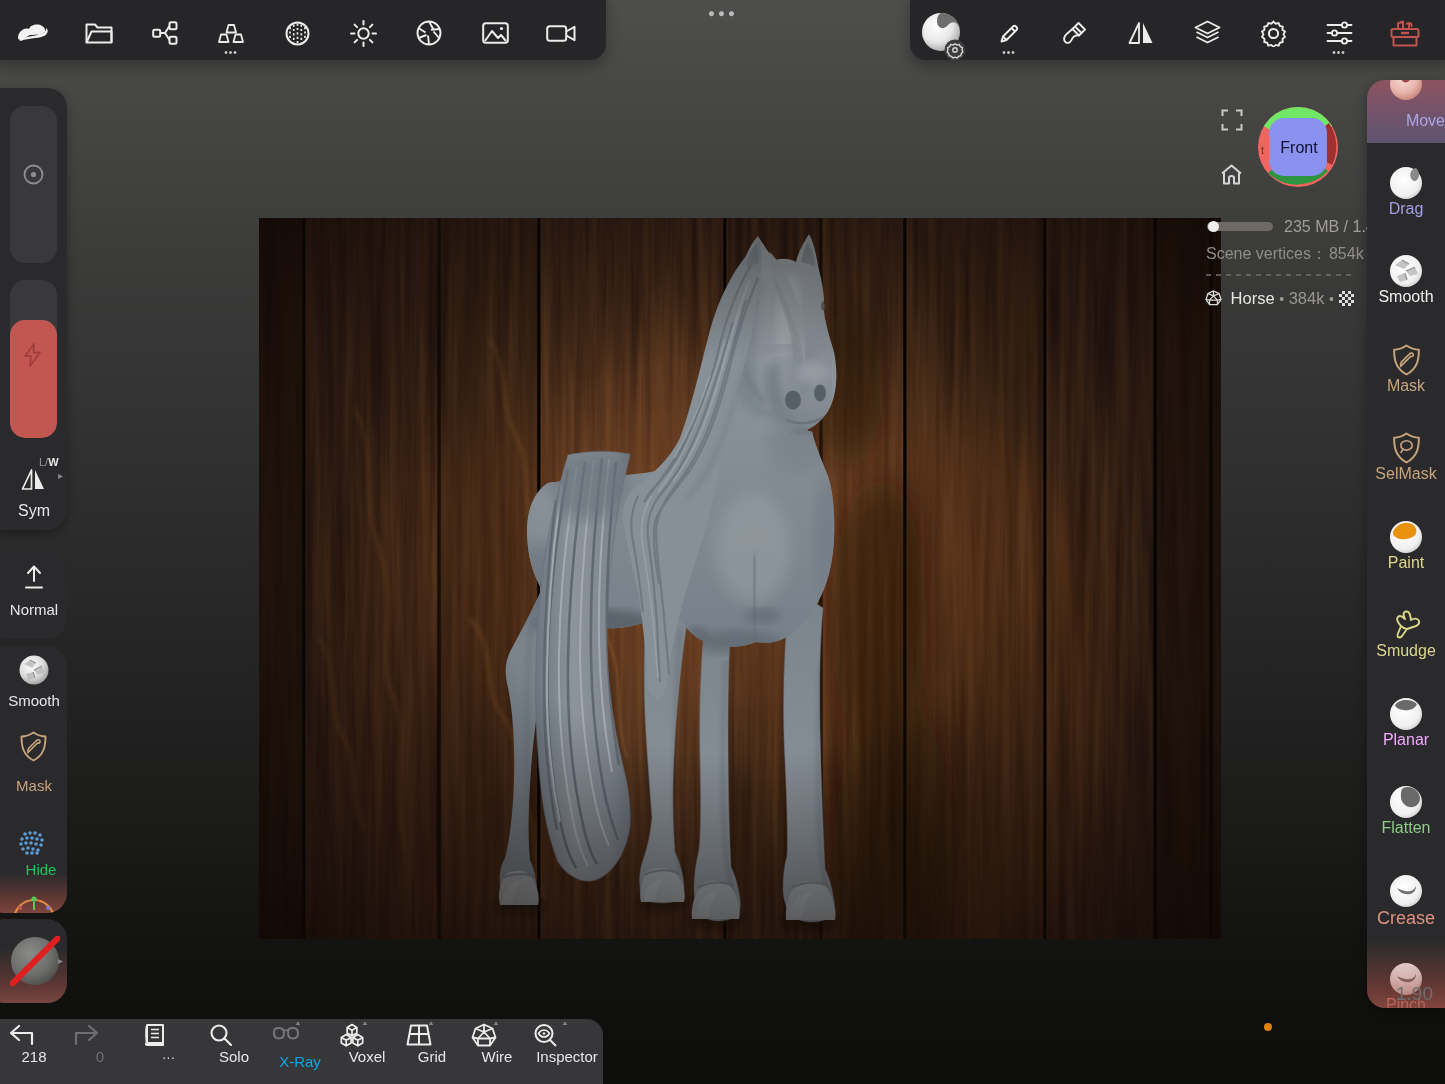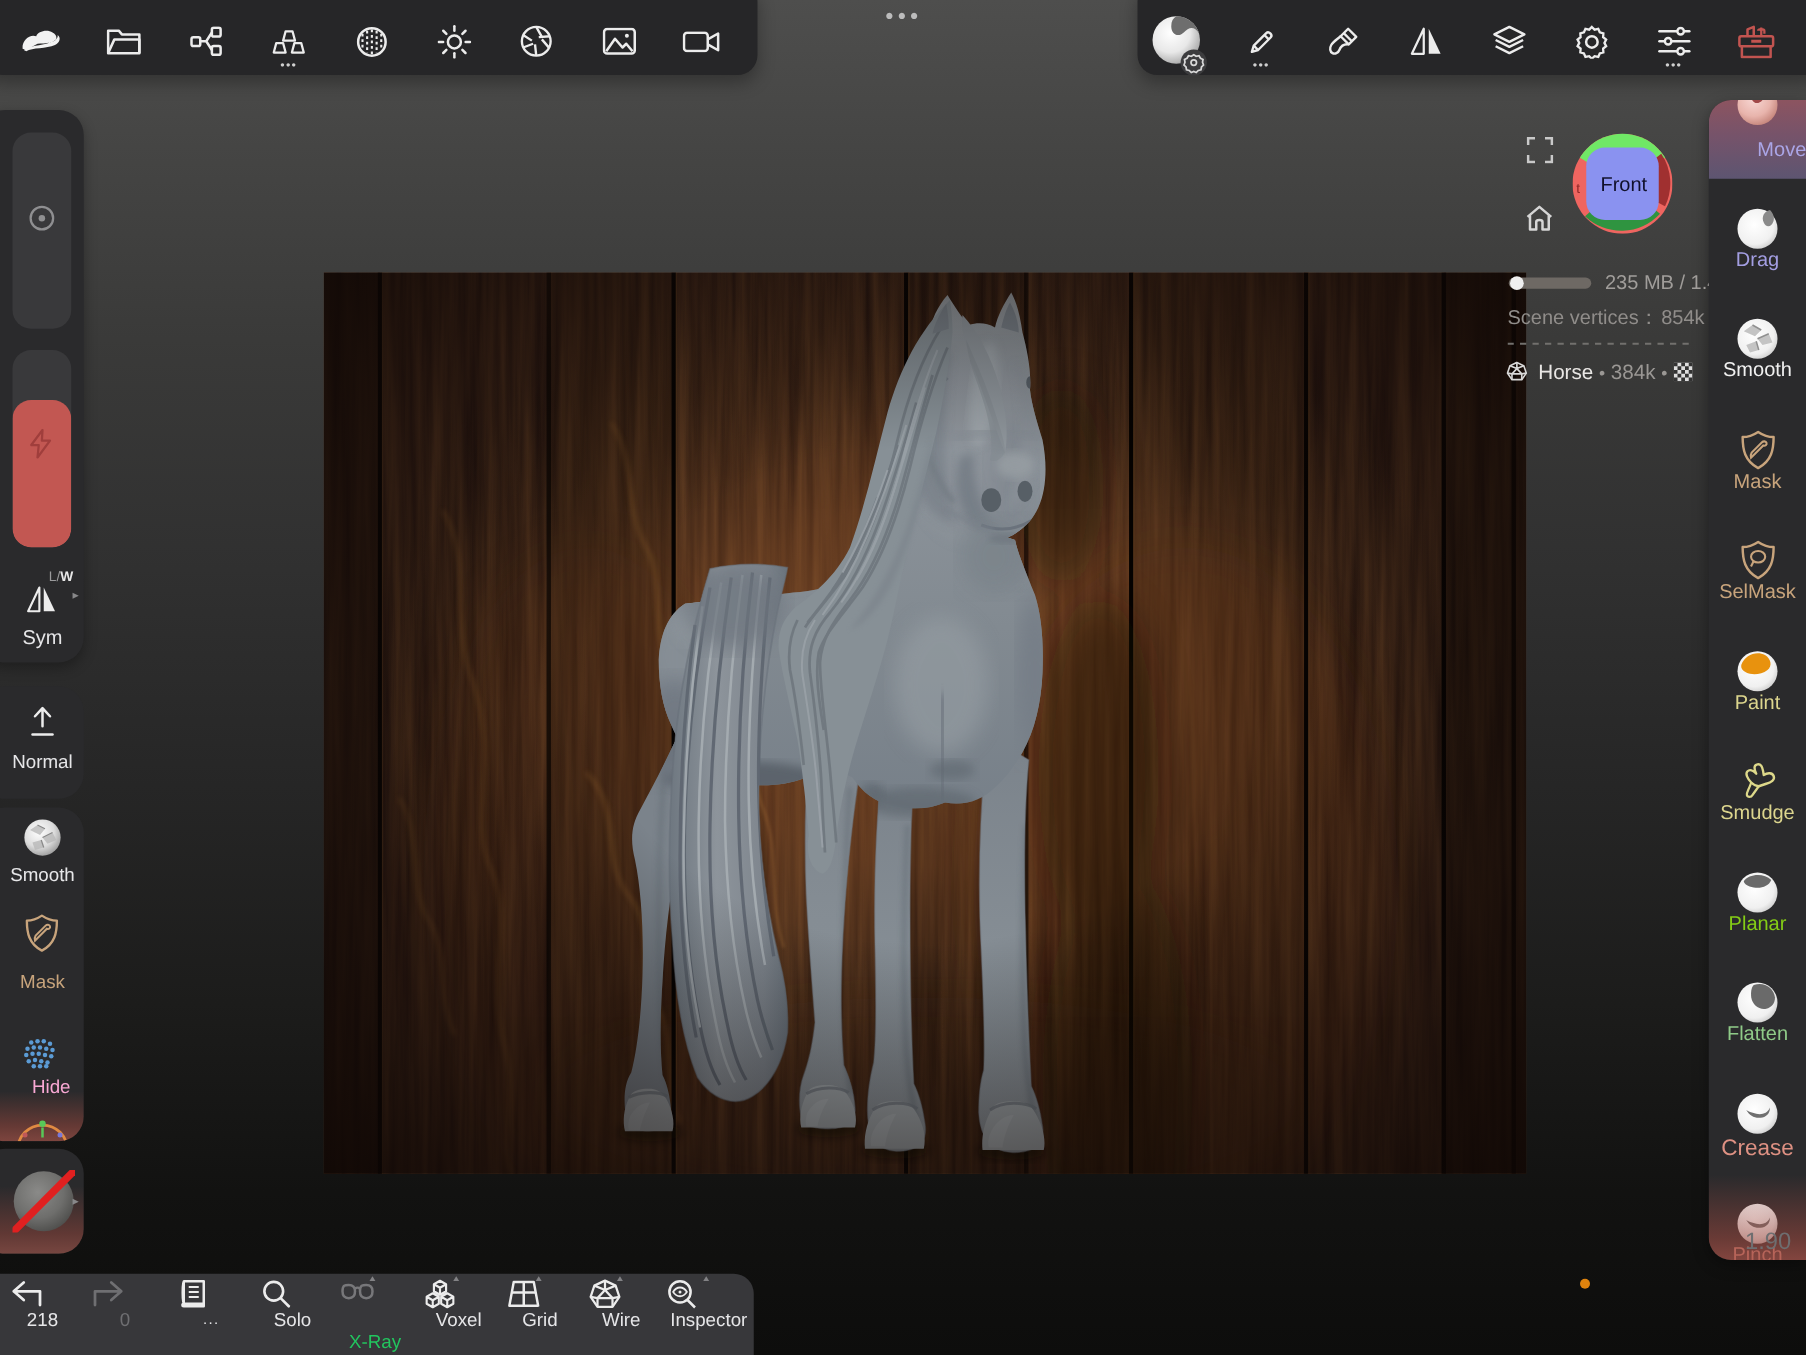--- a/index.html
+++ b/index.html
@@ -497,21 +497,21 @@
         <circle cx="24" cy="19" r="1.8"></circle>
       <circle cx="6" cy="23" r="1.8"></circle>
         <circle cx="11" cy="22" r="1.8"></circle>
         <circle cx="16" cy="23" r="1.8"></circle>
         <circle cx="21" cy="24" r="1.8"></circle>
       <circle cx="10" cy="27" r="1.8"></circle>
         <circle cx="15" cy="27" r="1.8"></circle>
         <circle cx="20" cy="27" r="1.8"></circle>
     </g>
   </svg>
-  <div class="ltxt abs" style="left:16px; top:215px; width:68px; color:#f9a8d4;padding-left:14px;">Hide</div>
+  <div class="ltxt abs" style="left:16px; top:215px; width:68px; color:#22c55e;padding-left:14px;">Hide</div>
   <div class="abs" style="left:0; top:227px; width:83px; height:40px; background:linear-gradient(180deg, rgba(140,60,50,0) 0%, rgba(150,70,60,.55) 70%, rgba(160,80,70,.7) 100%);"></div>
   <svg class="abs" style="left:30px; top:250px;" width="40" height="17" viewBox="0 0 40 17" fill="none">
     <circle cx="20" cy="24" r="20" stroke="#e08a42" stroke-width="2.2"></circle>
     <circle cx="20" cy="3" r="2.6" fill="#58c858"></circle>
     <line x1="20" y1="6" x2="20" y2="14" stroke="#58c858" stroke-width="2"></line>
     <circle cx="6" cy="12" r="2" fill="#c05858"></circle>
     <circle cx="34" cy="12" r="2" fill="#7878d8"></circle>
   </svg>
 </div>
 
@@ -585,21 +585,21 @@
     <circle cx="17" cy="17" r="16" fill="url(#spW)"></circle>
     <path d="M4 12 C7 4 16 0.5 23 4 C28 7 29 13 25 16 C20 20 12 20 8 18 C5 16.5 3.5 14.5 4 12 Z" fill="#e8920e"></path>
   </svg>
 
   <div class="ltxt abs" style="left:0; top:562px; width:78px; font-size:16px; color:#dcd58e;">Smudge</div>
   <svg class="abs" style="left:26px; top:530px;" width="30" height="30" viewBox="0 0 30 30" fill="none" stroke="#ddd88a" stroke-width="1.9" stroke-linejoin="round">
     <path d="M8 16 C5 13 3 9 5 7 C7 5 10 7 12 9 C10 5 10 2 13 1.5 C16 1 17 4 17.5 7 L18 10 C21 8 25 8 26 11 C27 14 24 16 20 17 L14 19 C11 19 9.5 17.5 8 16 Z"></path>
     <path d="M14 19 L9 26 C8 28 5 28 4.5 26 C4 24 6 22 8 16" stroke-width="1.8"></path>
   </svg>
 
-  <div class="ltxt abs" style="left:0; top:651px; width:78px; font-size:16px; color:#84cc16;">Planar</div>
+  <div class="ltxt abs" style="left:0; top:651px; width:78px; font-size:16px; color:#f0abfc;">Planar</div>
   <svg class="abs" style="left:22px; top:617px;" width="34" height="34" viewBox="0 0 34 34">
     <circle cx="17" cy="17" r="16" fill="url(#spW)"></circle>
     <path d="M6 8 C10 2 22 1 28 7 C26 12 20 14 14 13 C9 12 6.5 10.5 6 8 Z" fill="#6a6a6a"></path>
   </svg>
 
   <div class="ltxt abs" style="left:0; top:739px; width:78px; font-size:16px; color:#8fca88;">Flatten</div>
   <svg class="abs" style="left:22px; top:705px;" width="34" height="34" viewBox="0 0 34 34">
     <circle cx="17" cy="17" r="16" fill="url(#spW)"></circle>
     <path d="M14 3 C22 0 30 5 31 13 C31 18 28 21 24 22 C18 23 13 19 12 13 C11.5 9 12 5 14 3 Z" fill="#6a6a6a"></path>
   </svg>
@@ -644,21 +644,21 @@
       <line x1="16.5" y1="15.5" x2="23" y2="22"></line>
     </svg>
     <div class="ltxt" style="margin-top:0px;">Solo</div>
   </div>
   <div class="abs" style="left:272px; top:4px; width:56px; text-align:center;">
     <svg width="28" height="24" viewBox="0 0 28 24" fill="none" stroke="#77777a" stroke-width="2">
       <path d="M2 11 C2 6 4 6 7 6 C11 6 12 8 12 11 C12 15 10 16.5 7 16.5 C4 16.5 2 15 2 11 Z" transform="translate(0,-1)"></path>
       <path d="M16 11 C16 6 18 6 21 6 C25 6 26 8 26 11 C26 15 24 16.5 21 16.5 C18 16.5 16 15 16 11 Z" transform="translate(0,-1)"></path>
       <path d="M12 9 C13 8 15 8 16 9" transform="translate(0,-1)"></path>
     </svg>
-    <div class="ltxt" style="margin-top:18px; color:#22c55e;">X-Ray</div>
+    <div class="ltxt" style="margin-top:6px; color:#0ea5e9;">X-Ray</div>
   </div>
   <div class="abs" style="left:339px; top:4px; width:56px; text-align:center;">
     <svg width="26" height="25" viewBox="0 0 26 25" fill="none" stroke="#ececec" stroke-width="1.7" stroke-linejoin="round">
       <path d="M13,1.6000000000000005 L17.872,4.4 L17.872,10.0 L13,12.8 L8.128,10.0 L8.128,4.4 Z M8.128,4.4 L13,7.2 L17.872,4.4 M13,7.2 L13,12.8 M7.2,11.6 L12.072,14.399999999999999 L12.072,20.0 L7.2,22.799999999999997 L2.3280000000000003,20.0 L2.3280000000000003,14.399999999999999 Z M2.3280000000000003,14.399999999999999 L7.2,17.2 L12.072,14.399999999999999 M7.2,17.2 L7.2,22.799999999999997 M18.8,11.6 L23.672,14.399999999999999 L23.672,20.0 L18.8,22.799999999999997 L13.928,20.0 L13.928,14.399999999999999 Z M13.928,14.399999999999999 L18.8,17.2 L23.672,14.399999999999999 M18.8,17.2 L18.8,22.799999999999997"></path>
     </svg>
     <div class="ltxt" style="margin-top:0px;">Voxel</div>
   </div>
   <div class="abs" style="left:406px; top:4px; width:52px; text-align:center;">
     <svg width="26" height="24" viewBox="0 0 26 24" fill="none" stroke="#ececec" stroke-width="2" stroke-linejoin="round">
       <path d="M5 2.5 L21 2.5 L24.5 21.5 L1.5 21.5 Z"></path>

